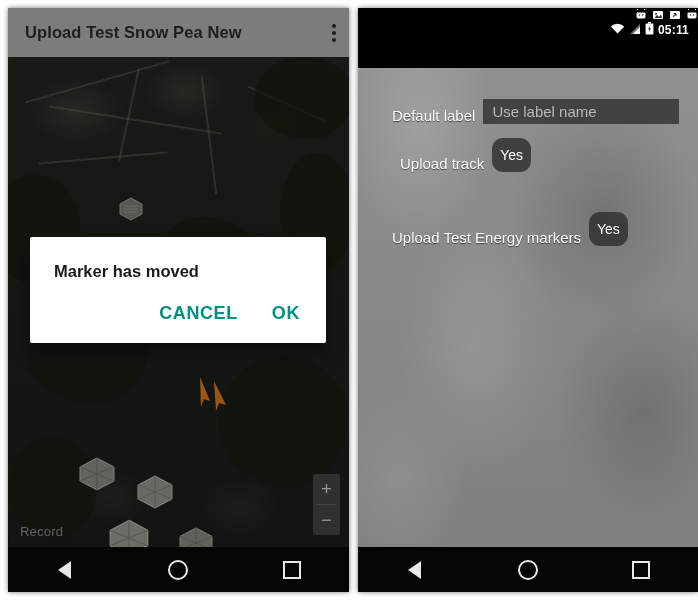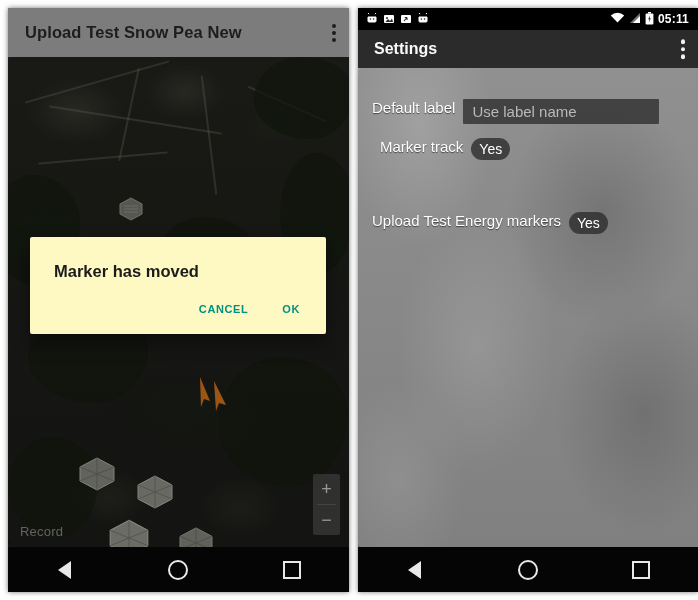--- a/index.html
+++ b/index.html
@@ -54,31 +54,31 @@
 
   .zoomctl{position:absolute;right:9px;bottom:12px;width:27px;background:rgba(150,150,150,.34);
            border-radius:2px;display:flex;flex-direction:column;}
   .zoomctl button{all:unset;height:30px;display:flex;align-items:center;justify-content:center;
                   color:#d8d8d8;font-size:18px;line-height:1;cursor:pointer;}
   .zoomctl .sep{height:1px;background:rgba(200,200,200,.22);margin:0 4px;}
 
   
   .scrim{position:absolute;inset:0;background:rgba(0,0,0,.30);}
 
-  .dialog{position:absolute;left:22px;top:180px;width:296px;background:#fef9c3;
+  .dialog{position:absolute;left:22px;top:180px;width:296px;background:#ffffff;
           border-radius:2px;box-shadow:0 8px 20px rgba(0,0,0,.45);}
   .dialog-title{font-size:16.5px;font-weight:bold;color:#1b1b1b;padding:25px 24px 0 24px;}
   .dialog-actions{display:flex;justify-content:flex-end;align-items:center;
                   padding:14px 12px 11px 0;gap:6px;}
-  .dialog-actions button{all:unset;cursor:pointer;font-size:11px;font-weight:bold;
+  .dialog-actions button{all:unset;cursor:pointer;font-size:18px;font-weight:bold;
                          color:#009181;letter-spacing:.6px;padding:8px 14px;}
 
   
   .statusbar{position:absolute;left:0;top:0;width:100%;height:22px;background:#000;
-             display:flex;align-items:center;color:#fff;font-size:11.5px;}
+             display:flex;align-items:flex-end;color:#fff;font-size:11.5px;flex-direction:column;}
   .sb-left{display:flex;align-items:center;gap:5px;margin-left:8px;}
   .sb-right{margin-left:auto;display:flex;align-items:center;gap:4px;margin-right:9px;}
   .sb-time{font-size:12px;font-weight:bold;letter-spacing:.2px;}
 
   .settings-appbar{position:absolute;left:0;top:22px;width:100%;height:38px;background:#2b2b2b;
                    display:flex;align-items:center;}
   .settings-title{color:#fafafa;font-size:16px;font-weight:bold;margin-left:16px;}
 
   .settings-body{position:absolute;left:0;top:60px;width:100%;height:479px;overflow:hidden;
                  background:#8b8b8b;}
@@ -90,24 +90,24 @@
       radial-gradient(ellipse 130px 210px at 35% 58%, rgba(255,255,255,.12), transparent 62%),
       radial-gradient(ellipse 140px 190px at 84% 72%, rgba(0,0,0,.15), transparent 64%),
       radial-gradient(ellipse 110px 160px at 12% 86%, rgba(255,255,255,.10), transparent 62%),
       linear-gradient(104deg, rgba(255,255,255,.10) 0 2px, transparent 2px 9px),
       linear-gradient(62deg,  rgba(0,0,0,.10)   0 2px, transparent 2px 11px),
       linear-gradient(148deg, rgba(255,255,255,.08) 0 1px, transparent 1px 7px),
       linear-gradient(16deg,  rgba(0,0,0,.08)   0 1px, transparent 1px 6px),
       linear-gradient(86deg,  rgba(255,255,255,.06) 0 1px, transparent 1px 13px),
       linear-gradient(#909090,#808080);
   }
-  .setting-row{position:absolute;display:flex;align-items:flex-start;gap:8px;white-space:nowrap;}
+  .setting-row{position:absolute;display:flex;align-items:flex-end;gap:8px;white-space:nowrap;margin-left:20px;}
   .setting-label{font-size:15px;color:#ffffff;text-shadow:0 1px 1px rgba(0,0,0,.55);}
   .setting-value{font-size:14px;color:#ffffff;background:rgba(45,45,45,.80);
-                 padding:3px 8px;border-radius:11px;}
+                 padding:9px 8px;border-radius:11px;}
   .setting-input{font-size:15px;color:#b9b9b9;background:rgba(45,45,45,.78);
                  padding:4px 9px;border-radius:1px;width:178px;display:inline-block;}
 
   
   .navbar{position:absolute;left:0;bottom:0;width:100%;height:45px;background:#050505;
           display:flex;align-items:center;justify-content:space-around;}
   .navbar .nb{display:flex;align-items:center;justify-content:center;width:46px;height:45px;cursor:pointer;}
   .nb-back{width:0;height:0;border-top:9px solid transparent;border-bottom:9px solid transparent;
            border-right:13px solid #e8e8e8;}
   .nb-home{width:16px;height:16px;border:2px solid #e8e8e8;border-radius:50%;}
@@ -273,39 +273,31 @@
           <svg width="9" height="13" viewBox="0 0 9 13">
               <rect x="3" y="0" width="3" height="1.5" fill="#fff"></rect>
               <rect x="0.6" y="1.5" width="7.8" height="11" rx="1" fill="#fff"></rect>
               <path d="M5.2,3.2 L3.1,7.2 L4.4,7.2 L3.7,10.4 L5.9,6.2 L4.6,6.2 Z" fill="#2b2b2b"></path>
             </svg>
         </span>
         <span class="sb-time">05:11</span>
       </div>
     </div>
 
-    <div class="settings-appbar">
-      <div class="settings-title">Settings</div>
-      <div class="overflow light">
-        <i></i>
-          <i></i>
-          <i></i>
-      </div>
-    </div>
 
     <div class="settings-body">
       <div class="terrain"></div>
 
       <div class="setting-row" style="left:14px;top:31px;">
         <span class="setting-label">Default label</span>
         <span class="setting-input">Use label name</span>
       </div>
 
       <div class="setting-row" style="left:22px;top:70px;">
-        <span class="setting-label">Marker track</span>
+        <span class="setting-label">Upload track</span>
         <span class="setting-value">Yes</span>
       </div>
 
 
       <div class="setting-row" style="left:14px;top:144px;">
         <span class="setting-label">Upload Test Energy markers</span>
         <span class="setting-value">Yes</span>
       </div>
     </div>
 

